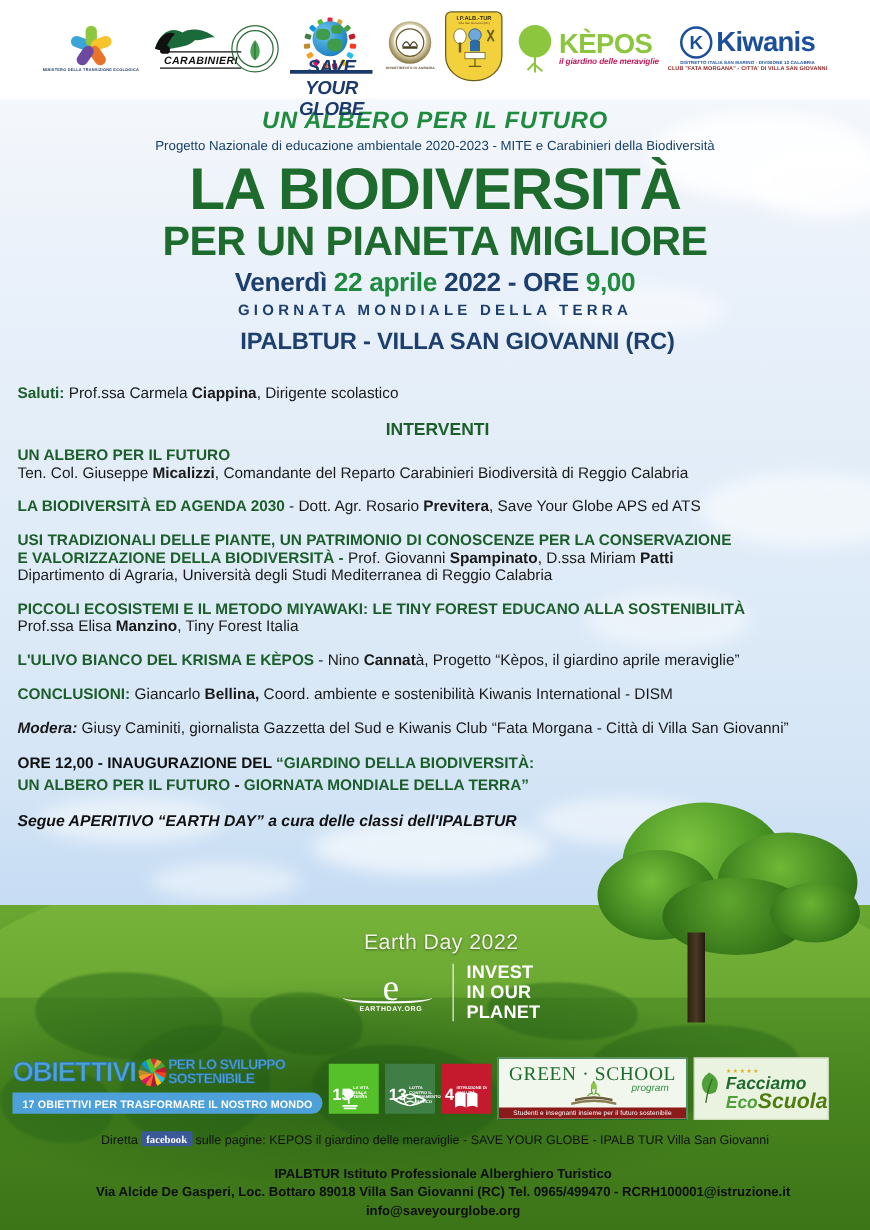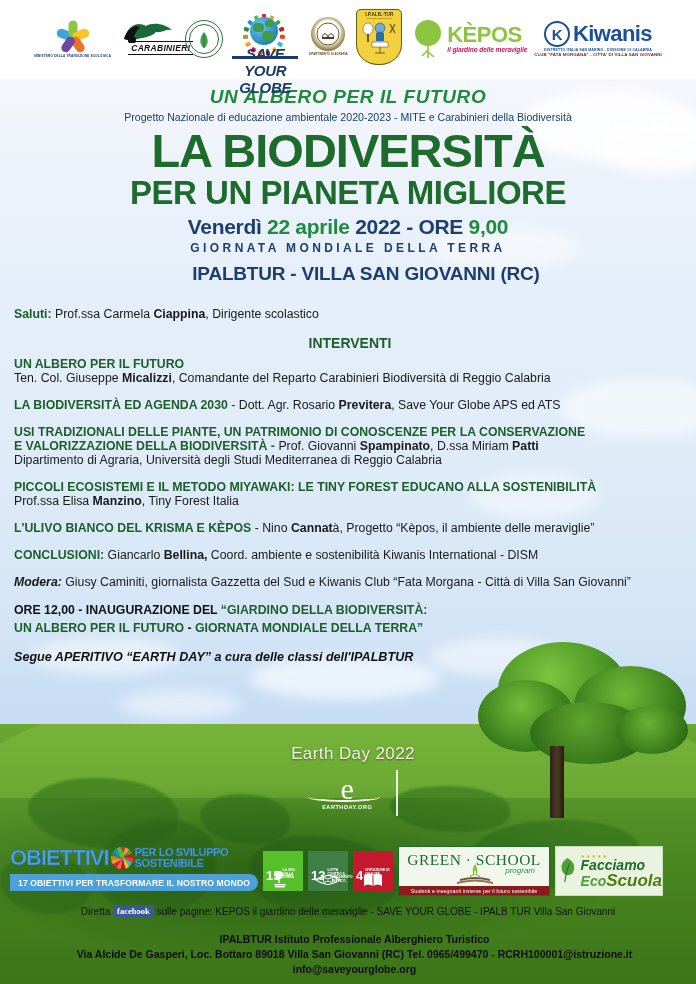--- a/index.html
+++ b/index.html
@@ -399,21 +399,21 @@
 
     <div class="blk">
       <div class="p-head">PICCOLI  ECOSISTEMI E IL METODO MIYAWAKI: LE TINY FOREST EDUCANO ALLA SOSTENIBILITÀ</div>
       <div class="p-body">
         <span>Prof.ssa Elisa </span><span class="b">Manzino</span><span>, Tiny Forest Italia</span>
       </div>
     </div>
 
     <div class="blk">
       <div class="p-body">
-        <span class="p-head">L'ULIVO BIANCO DEL KRISMA E KÈPOS</span><span> - Nino </span><span class="b">Cannat</span><span>à, Progetto “Kèpos, il ambiente delle meraviglie”</span>
+        <span class="p-head">L'ULIVO BIANCO DEL KRISMA E KÈPOS</span><span> - Nino </span><span class="b">Cannat</span><span>à, Progetto “Kèpos, il giardino aprile meraviglie”</span>
       </div>
     </div>
 
     <div class="blk">
       <div class="p-body">
         <span class="p-head">CONCLUSIONI:</span><span> Giancarlo </span><span class="b">Bellina,</span><span> Coord. ambiente e sostenibilità Kiwanis International - DISM</span>
       </div>
     </div>
 
     <div class="blk">
@@ -436,20 +436,25 @@
 
   <div class="earthday">
     <div class="ed-title">Earth Day 2022</div>
     <div class="ed-row">
       <div class="ed-logo">
         <div class="ed-e">e</div>
         <div class="ed-swoosh"></div>
         <div class="ed-org">EARTHDAY.ORG</div>
       </div>
       <div class="ed-divider"></div>
+      <div class="ed-invest">
+        <div>INVEST</div>
+        <div>IN OUR</div>
+        <div>PLANET</div>
+      </div>
     </div>
   </div>
 
   <div class="band">
 
     <div class="obiettivi">
       <div class="ob-top">
         <div class="ob-word">OBIETTIVI</div>
         <div class="ob-wheel">
           <i style="background:#e5243b; transform:rotate(0deg);"></i>

